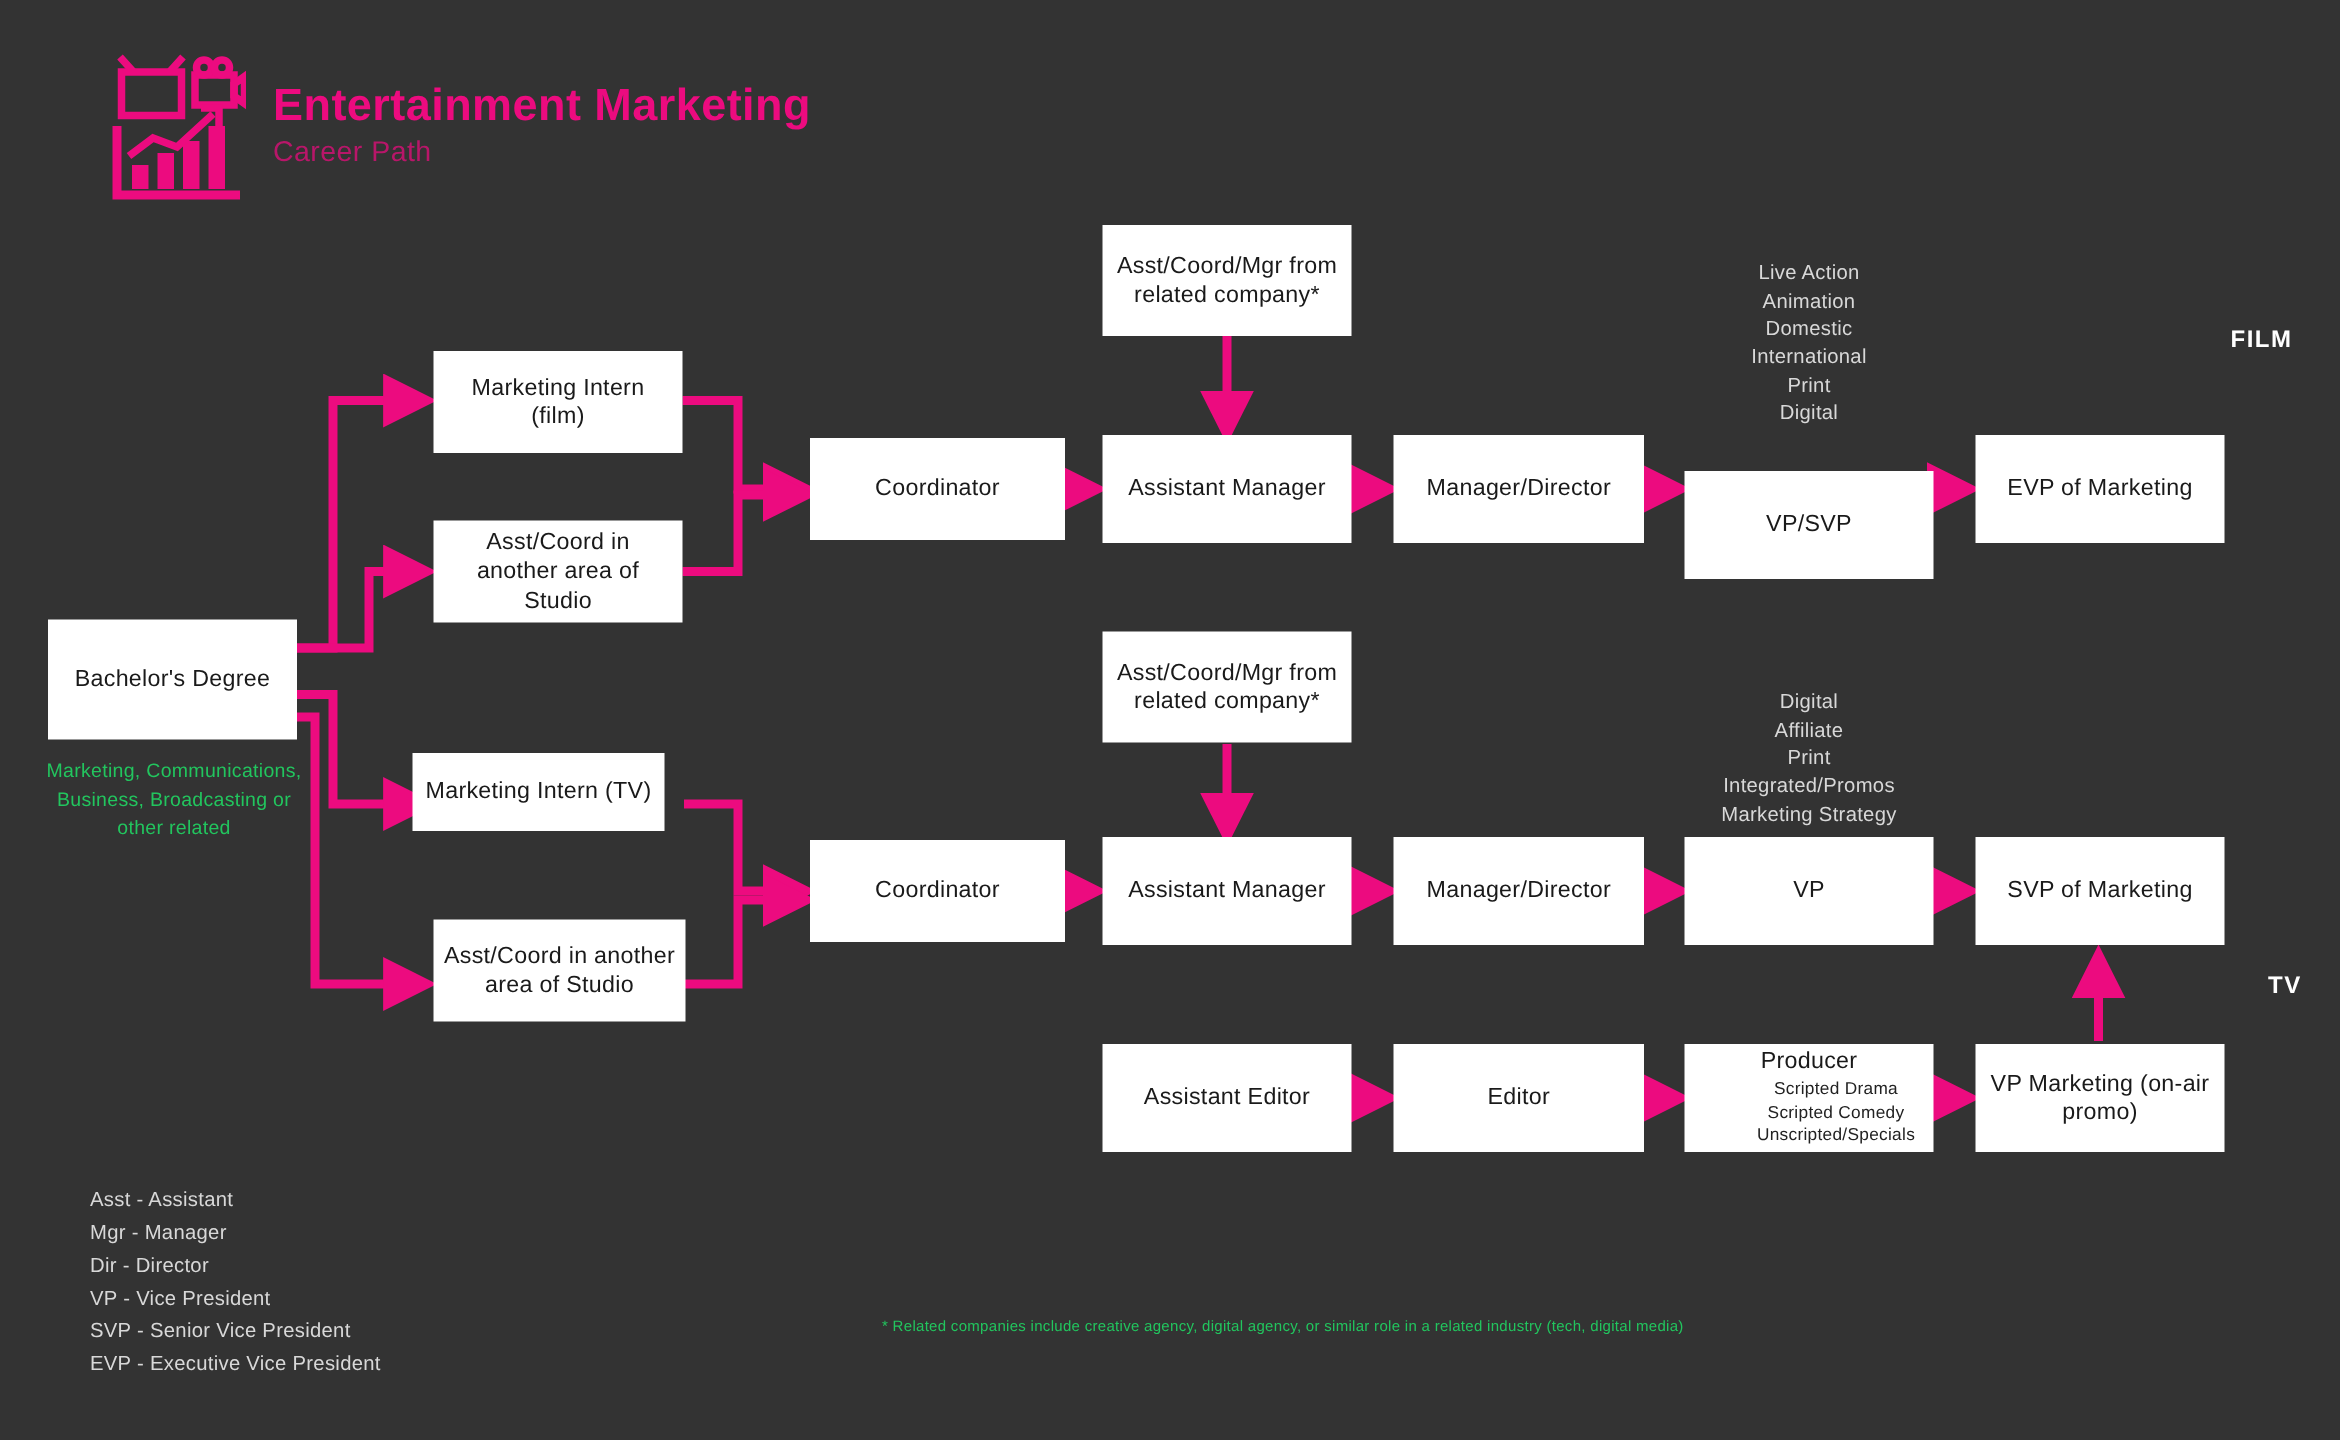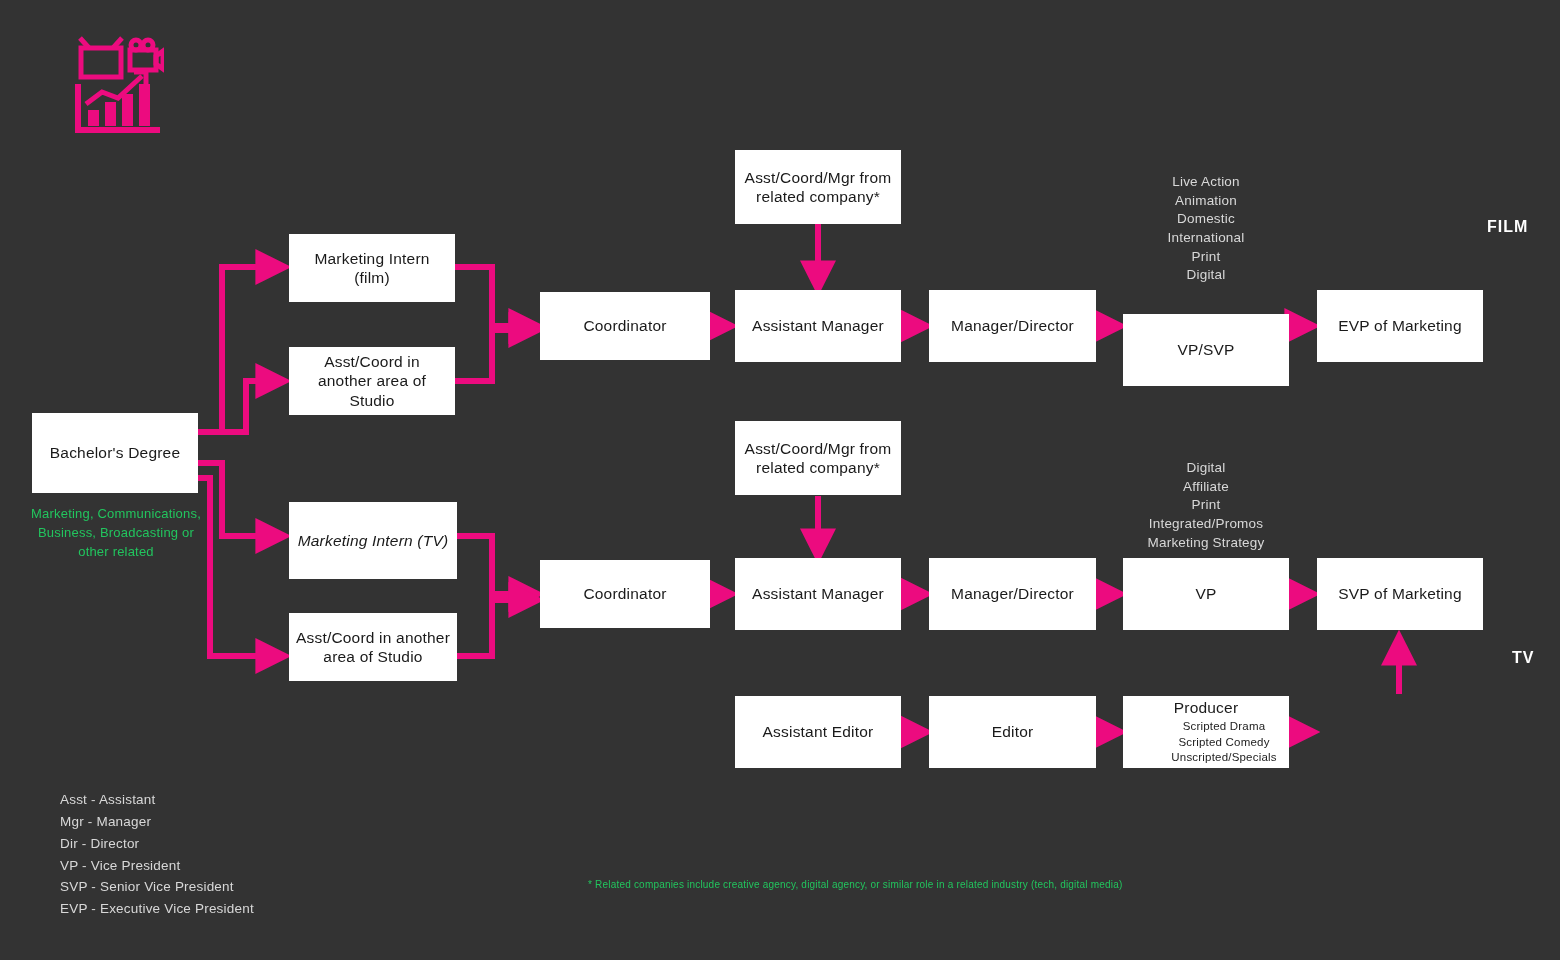--- a/index.html
+++ b/index.html
@@ -122,20 +122,24 @@
       </g>
       <g fill="#ec0b7f">
         <rect x="16" y="76" width="11" height="16"></rect>
         <rect x="33" y="68" width="11" height="24"></rect>
         <rect x="50" y="60" width="11" height="32"></rect>
         <rect x="67" y="50" width="11" height="42"></rect>
       </g>
       <path d="M14 70 L30 58 L46 64 L70 42" stroke="#ec0b7f" stroke-width="5" fill="none"></path>
       <path d="M62 38 L74 38 L74 50" stroke="#ec0b7f" stroke-width="5" fill="none"></path>
     </svg>
+    <div id="title-text">
+      <div id="main-title">Entertainment Marketing</div>
+      <div id="sub-title">Career Path</div>
+    </div>
   </div>
 
   <svg class="edges">
     <defs>
       <marker id="ah" markerWidth="6" markerHeight="6" refX="4.6" refY="3" orient="auto">
         <path d="M0,0 L6,3 L0,6 z" fill="#ec0b7f"></path>
       </marker>
     </defs>
     <g stroke="#ec0b7f" stroke-width="6" fill="none" marker-end="url(#ah)">
 
@@ -220,21 +224,21 @@
   <div class="node" style="left:1123px; top:290px; width:166px; height:72px;margin-top:24px;">
     <span>VP/SVP</span>
   </div>
 
   <div class="node" style="left:1317px; top:290px; width:166px; height:72px;">
     <span>EVP of Marketing</span>
   </div>
 
   <div class="note" style="left:1123px; top:173px; width:166px;">Live Action<br>Animation<br>Domestic<br>International<br>Print<br>Digital</div>
 
-  <div class="node" style="left:289px; top:502px; width:168px; height:77px;font-style:italic;">
+  <div class="node" style="left:275px; top:502px; width:168px; height:52px;">
     <span>Marketing Intern (TV)</span>
   </div>
 
   <div class="node" style="left:289px; top:613px; width:168px; height:68px;">
     <span>Asst/Coord in another area of Studio</span>
   </div>
 
   <div class="node" style="left:540px; top:560px; width:170px; height:68px;">
     <span>Coordinator</span>
   </div>
@@ -267,20 +271,23 @@
 
   <div class="node" style="left:929px; top:696px; width:167px; height:72px;">
     <span>Editor</span>
   </div>
 
   <div class="node" style="left:1123px; top:696px; width:166px; height:72px;text-align:center;">
     <span>Producer</span>
     <span class="sub">Scripted Drama<br>Scripted Comedy<br>Unscripted/Specials</span>
   </div>
 
+  <div class="node" style="left:1317px; top:696px; width:166px; height:72px;">
+    <span>VP Marketing (on-air promo)</span>
+  </div>
 
   <div class="legend" style="left:44px; top:789px;">
     <div>Asst - Assistant</div>
     <div>Mgr - Manager</div>
     <div>Dir - Director</div>
     <div>VP - Vice President</div>
     <div>SVP - Senior Vice President</div>
     <div>EVP - Executive Vice President</div>
   </div>
 

